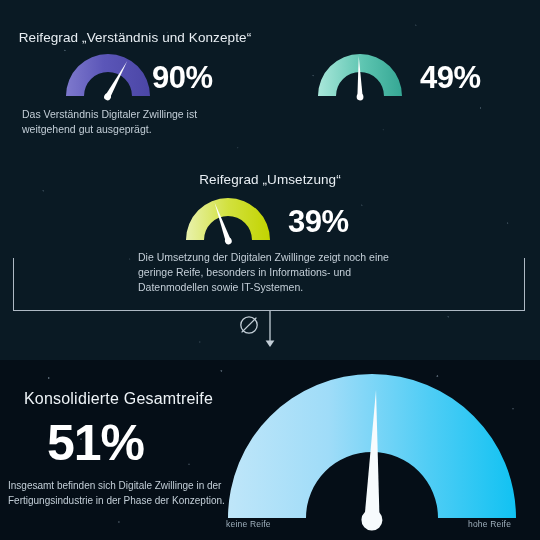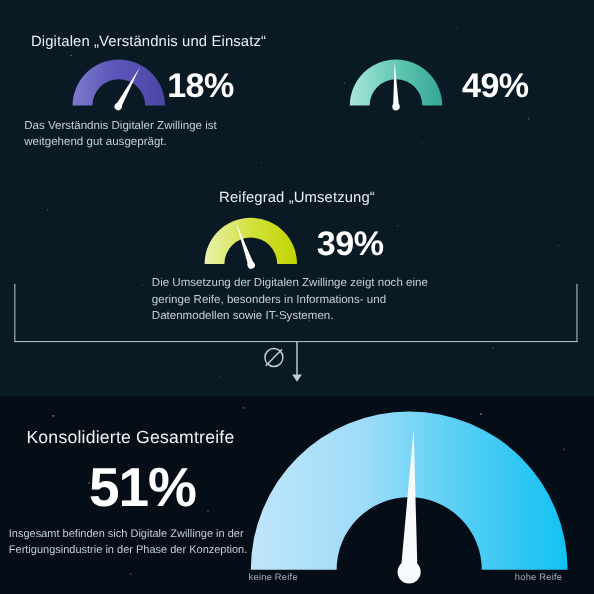--- a/index.html
+++ b/index.html
@@ -133,21 +133,20 @@
   }
   .hero-value {
     position: absolute;
     left: 47px;
     top: 418px;
     font-size: 50px;
     font-weight: 700;
     color: #ffffff;
     letter-spacing: -1px;
     line-height: 1;
-    margin-left: 34px;
   }
   .hero-desc {
     position: absolute;
     left: 8px;
     top: 478px;
     width: 226px;
     text-align: left;
     font-size: 10px;
     line-height: 15px;
     color: #c3ced7;
@@ -169,41 +168,41 @@
   .scale-right { left: 468px; top: 519px; }
 </style>
 </head>
 <body>
 
 <div id="page">
 
   <div class="stars-top"></div>
   <div class="stars-bottom"></div>
 
-  <div class="kpi-title" style="left:0; top:30px; width:270px;">Digitalen „Verständnis und Einsatz“</div>
+  <div class="kpi-title" style="left:0; top:30px; width:270px;">Reifegrad „Verständnis und Konzepte“</div>
 
   <div class="gauge" style="left:62px; top:48px;">
     <svg width="92" height="52" viewBox="0 0 92 52" aria-hidden="true">
       <defs>
         <linearGradient id="g1" x1="0" y1="0" x2="1" y2="0">
           <stop offset="0%" stop-color="#7e79cd"></stop>
           <stop offset="45%" stop-color="#5b56b8"></stop>
           <stop offset="100%" stop-color="#4b46a6"></stop>
         </linearGradient>
       </defs>
       <path d="M4 48 A42 42 0 0 1 88 48 L70 48 A24 24 0 0 0 22 48 Z" fill="url(#g1)"></path>
 
       <g transform="translate(46,48) rotate(28.8)">
         <path d="M0 4 L-2.6 0 L0 -40 L2.6 0 Z" fill="#ffffff"></path>
         <circle cx="0" cy="1" r="3.4" fill="#ffffff"></circle>
       </g>
     </svg>
   </div>
 
-  <div class="kpi-value" style="left:152px; top:62px;">18%</div>
+  <div class="kpi-value" style="left:152px; top:62px;">90%</div>
 
   <div class="kpi-desc" style="left:22px; top:107px; width:226px;">Das Verständnis Digitaler Zwillinge ist weitgehend gut ausgeprägt.</div>
 
 
   <div class="gauge" style="left:314px; top:48px;">
     <svg width="92" height="52" viewBox="0 0 92 52" aria-hidden="true">
       <defs>
         <linearGradient id="g2" x1="0" y1="0" x2="1" y2="0">
           <stop offset="0%" stop-color="#a9e7da"></stop>
           <stop offset="55%" stop-color="#5cc4b0"></stop>

